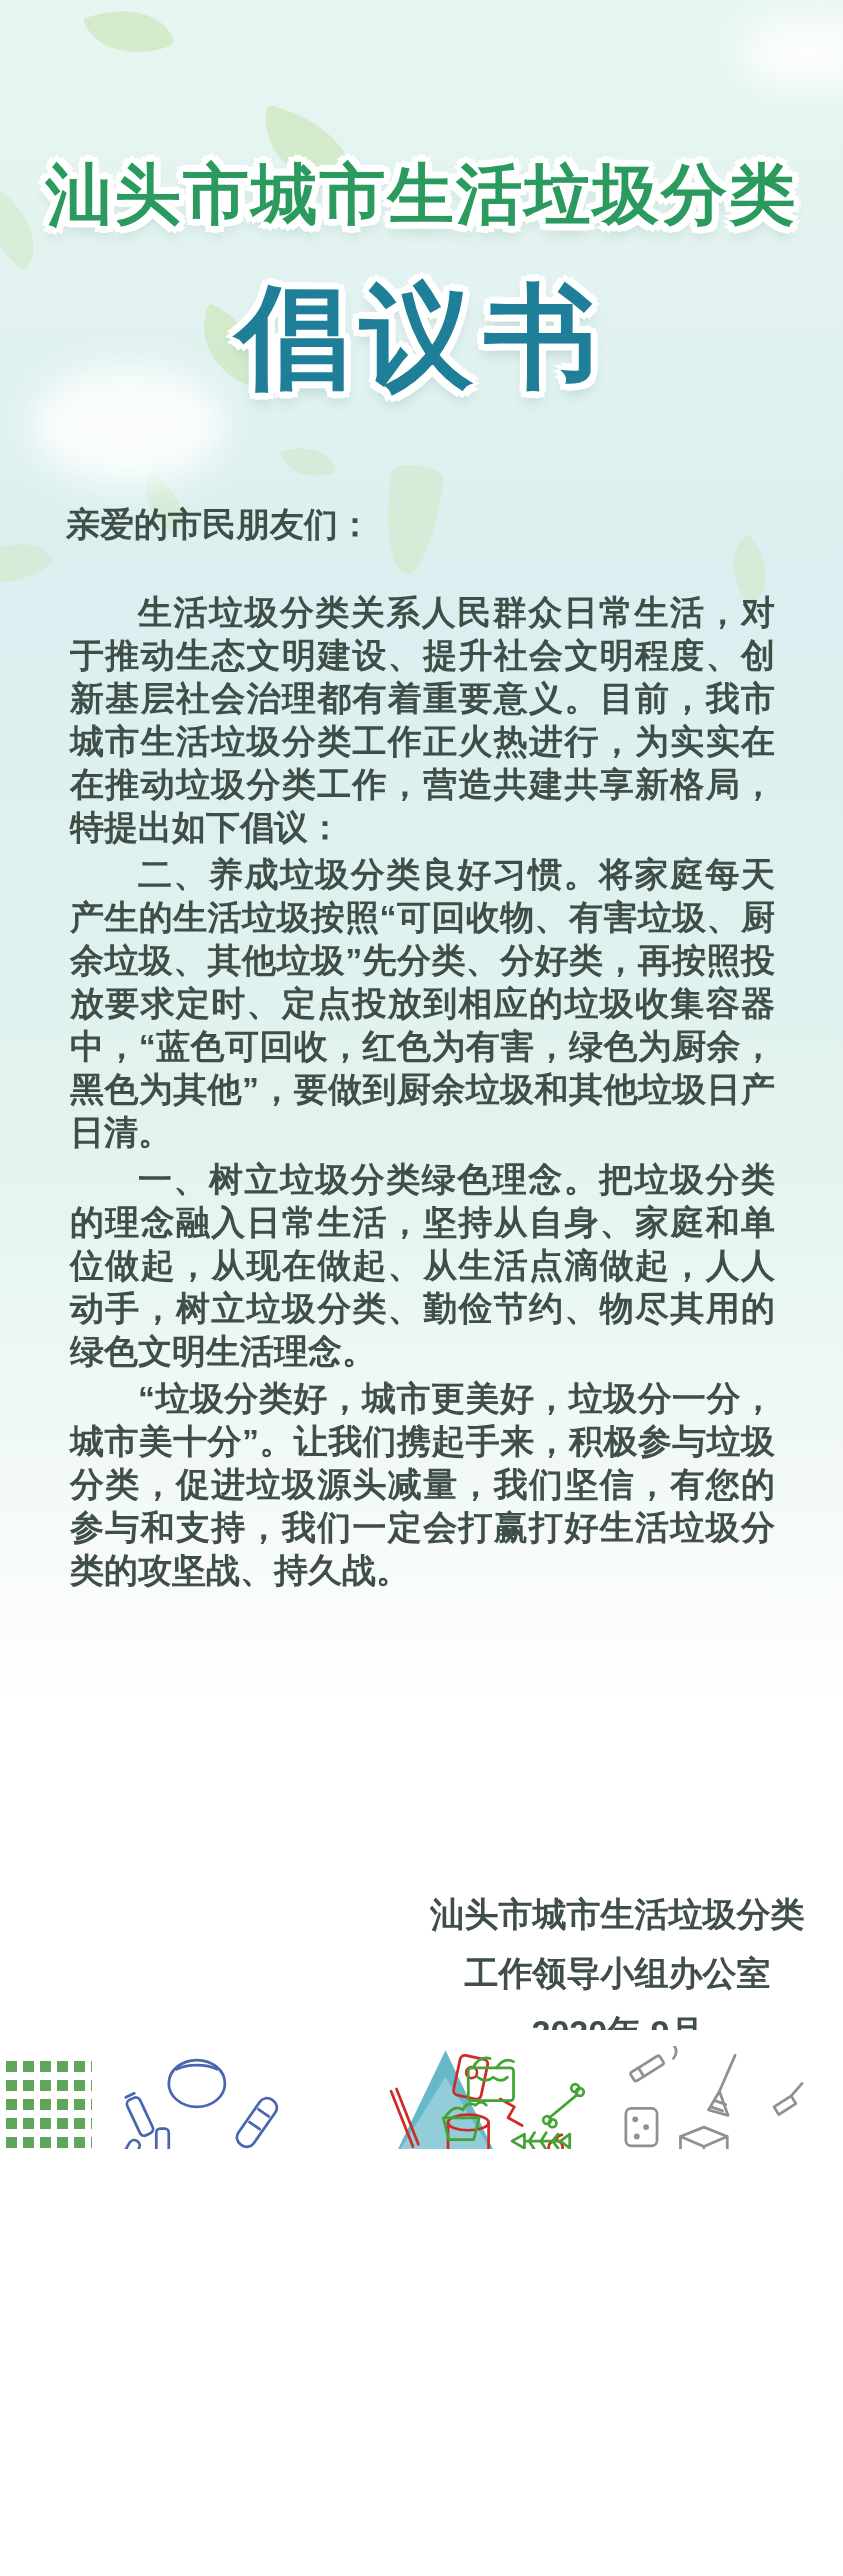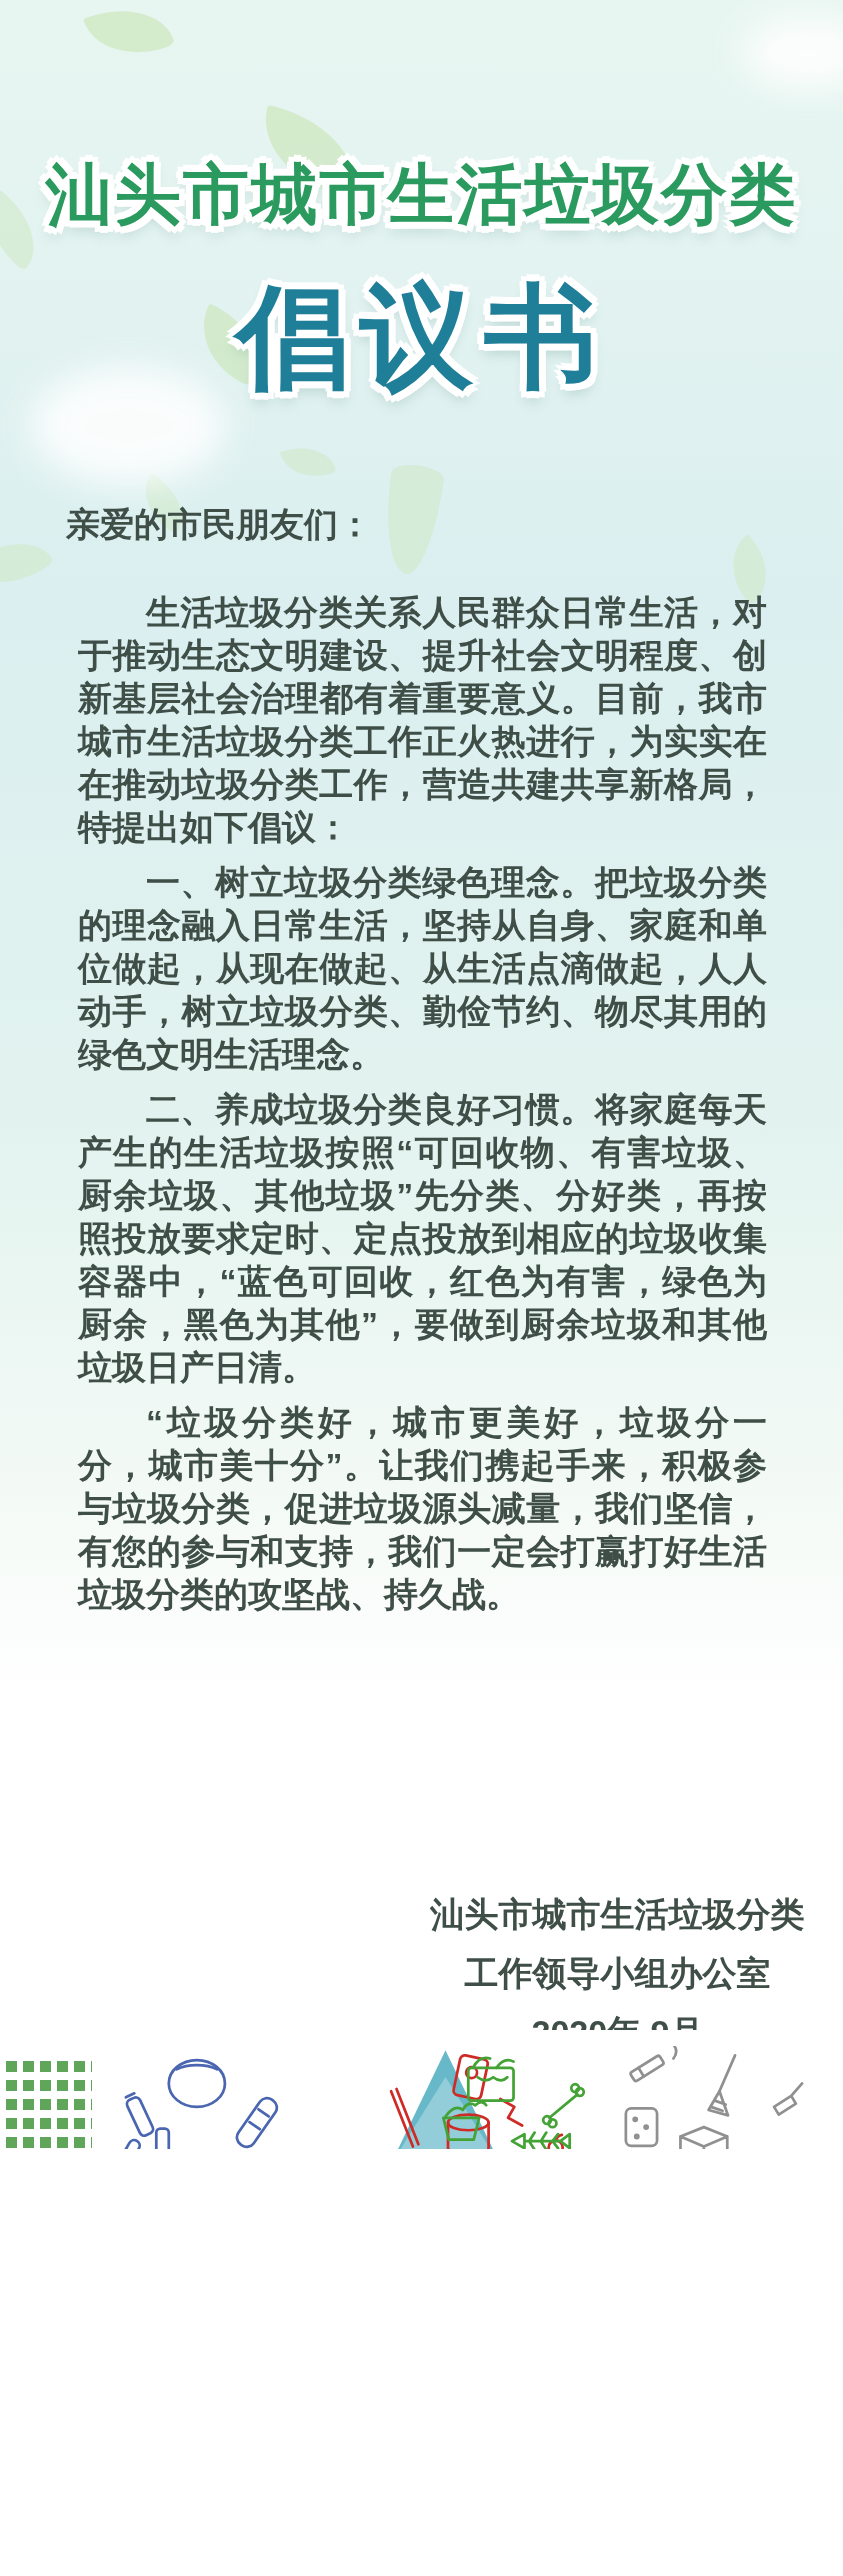--- a/index.html
+++ b/index.html
@@ -24,21 +24,21 @@
   }
   .title-1{top:150px;font-size:66px;letter-spacing:2.3px;}
   .title-2{top:262px;font-size:113px;letter-spacing:11px;color:var(--subtitle_teal,#1f7e98);}
   
   .letter{
     position:absolute;left:66px;top:491px;width:713px;
     font-size:34px;line-height:43px;font-weight:600;
     color:var(--text,#3f4f48);text-align:justify;
   }
   .salutation{margin:12px 0 45px 0;font-weight:700;}
-  .para{margin:12px;text-indent:2em;}
+  .para{margin:4px;text-indent:2em;}
   .signature{
     position:absolute;top:1885px;right:44px;width:381px;text-align:center;
     font-size:34px;line-height:59px;font-weight:600;color:var(--text,#3f4f48);
   }
   .signature div{white-space:nowrap;}
   
   .illustration{position:absolute;left:0;top:2030px;width:844px;height:546px;background:#fff;overflow:hidden;}
   .mountain{position:absolute;clip-path:polygon(50% 0,100% 100%,0 100%);}
   .m-big{left:336px;top:20.3px;width:219px;height:228px;background:var(--mountain,#67b9c9);}
   .m-cap{left:387px;top:47px;width:117px;height:94px;background:var(--mountain_light,#9ed2dd);opacity:.8;}
@@ -109,22 +109,22 @@
   <div class="cloud" style="left:742px;top:15.6px;width:133px;height:74px;"></div>
 
   <div class="title-wrap">
     <h1 class="title-line title-1">汕头市城市生活垃圾分类</h1>
     <h1 class="title-line title-2">倡议书</h1>
   </div>
 
   <div class="letter">
     <p class="salutation">亲爱的市民朋友们：</p>
     <p class="para">生活垃圾分类关系人民群众日常生活，对于推动生态文明建设、提升社会文明程度、创新基层社会治理都有着重要意义。目前，我市城市生活垃圾分类工作正火热进行，为实实在在推动垃圾分类工作，营造共建共享新格局，特提出如下倡议：</p>
+    <p class="para">二、养成垃圾分类良好习惯。将家庭每天产生的生活垃圾按照“可回收物、有害垃圾、厨余垃圾、其他垃圾”先分类、分好类，再按照投放要求定时、定点投放到相应的垃圾收集容器中，“蓝色可回收，红色为有害，绿色为厨余，黑色为其他”，要做到厨余垃圾和其他垃圾日产日清。</p>
     <p class="para">一、树立垃圾分类绿色理念。把垃圾分类的理念融入日常生活，坚持从自身、家庭和单位做起，从现在做起、从生活点滴做起，人人动手，树立垃圾分类、勤俭节约、物尽其用的绿色文明生活理念。</p>
-    <p class="para">二、养成垃圾分类良好习惯。将家庭每天产生的生活垃圾按照“可回收物、有害垃圾、厨余垃圾、其他垃圾”先分类、分好类，再按照投放要求定时、定点投放到相应的垃圾收集容器中，“蓝色可回收，红色为有害，绿色为厨余，黑色为其他”，要做到厨余垃圾和其他垃圾日产日清。</p>
     <p class="para">“垃圾分类好，城市更美好，垃圾分一分，城市美十分”。让我们携起手来，积极参与垃圾分类，促进垃圾源头减量，我们坚信，有您的参与和支持，我们一定会打赢打好生活垃圾分类的攻坚战、持久战。</p>
   </div>
 
   <div class="signature">
     <div>汕头市城市生活垃圾分类</div>
     <div>工作领导小组办公室</div>
     <div>2020年 9月</div>
   </div>
 
   <div class="illustration">

